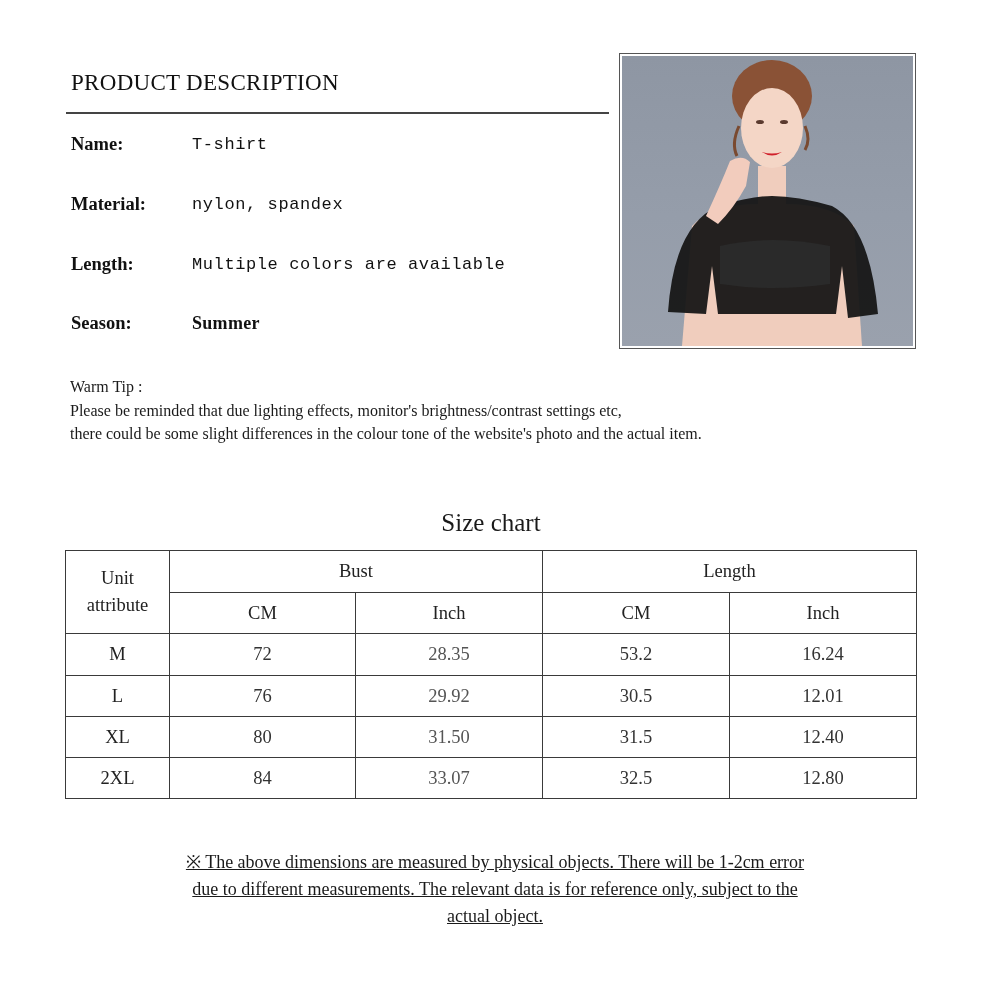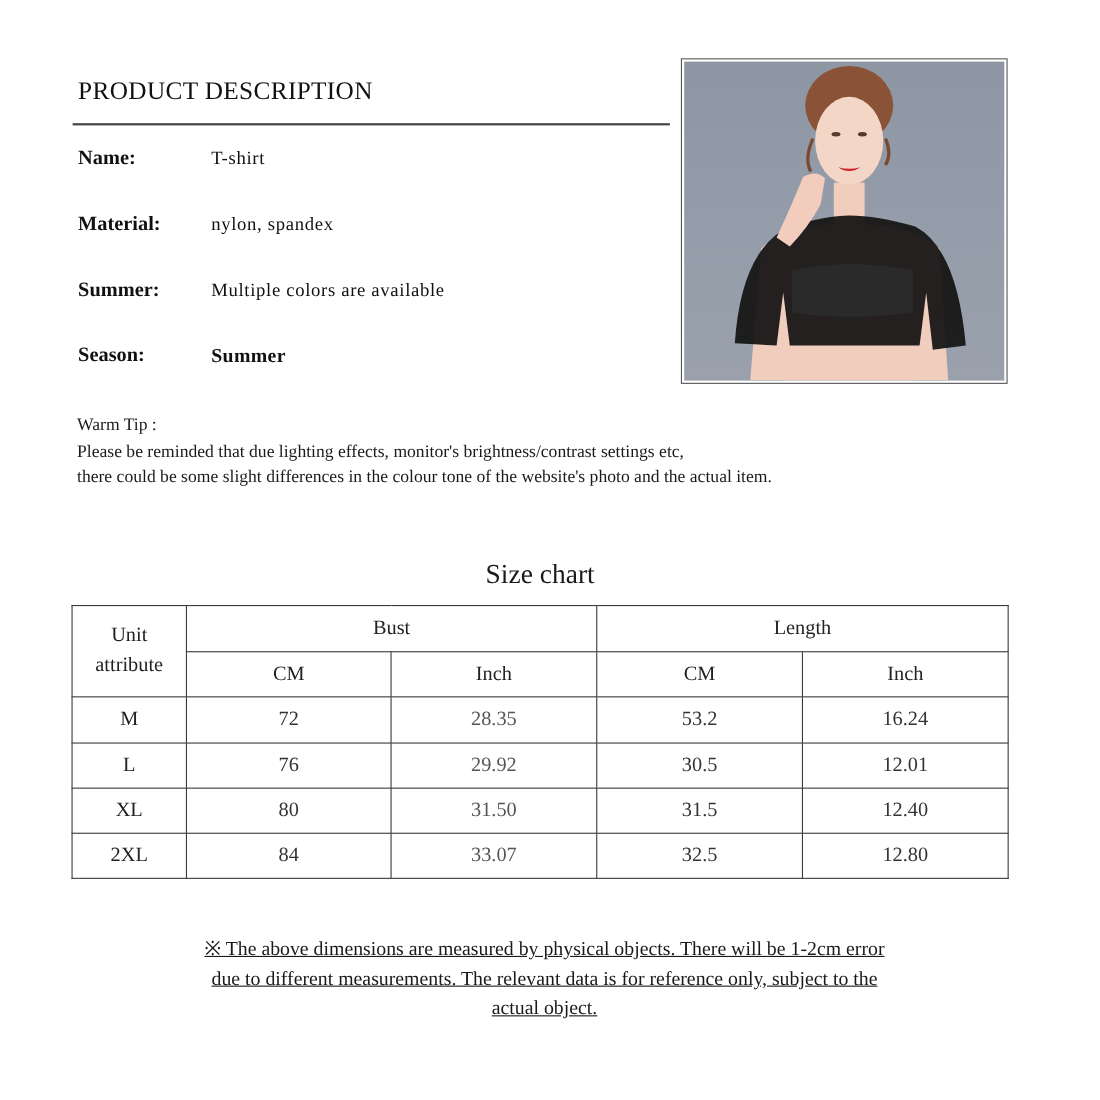--- a/index.html
+++ b/index.html
@@ -1,18 +1,18 @@
 <!DOCTYPE html>
 <html><head>
 <meta charset="utf-8">
 <style>
   html, body { margin: 0; padding: 0; background: #ffffff; }
   body { width: 1000px; height: 1000px; position: relative; overflow: hidden; color: #1a1a1a; }
   .serif { font-family: "Liberation Serif", "DejaVu Serif", serif; }
-  .mono { font-family: Liberation Serif, serif; }
+  .mono { font-family: Liberation Mono, monospace; }
   .sans-narrow { font-family: "Liberation Serif", "DejaVu Serif", serif; }
 
   #section-title { position: absolute; left: 71px; top: 70px; font-size: 23px; letter-spacing: 0.3px; color: #111; }
   #section-divider { position: absolute; left: 66px; top: 112px; width: 543px; height: 0; border-top: 2px solid #444; }
 
   .spec-row { position: absolute; left: 71px; height: 24px; display: flex; align-items: center; }
   .spec-label { width: 121px; font-weight: bold; font-size: 18.5px; color: #111; }
   .spec-value { font-size: 17px; color: #111; letter-spacing: 0.6px; }
   .spec-value.bold { font-weight: bold; font-size: 18px; letter-spacing: 0.3px; }
 
@@ -38,21 +38,21 @@
 
 <div class="spec-row" style="top:132px;">
   <span class="spec-label serif">Name:</span>
   <span class="spec-value mono">T-shirt</span>
 </div>
 <div class="spec-row" style="top:192px;">
   <span class="spec-label serif">Material:</span>
   <span class="spec-value mono">nylon, spandex</span>
 </div>
 <div class="spec-row" style="top:252px;">
-  <span class="spec-label serif">Summer:</span>
+  <span class="spec-label serif">Length:</span>
   <span class="spec-value mono">Multiple colors are available</span>
 </div>
 <div class="spec-row" style="top:311px;">
   <span class="spec-label serif">Season:</span>
   <span class="spec-value bold serif">Summer</span>
 </div>
 
 <div id="product-photo-frame">
   <div id="product-photo" title="Model wearing a black sheer mesh short-sleeve crop top">
     <svg width="291" height="290" viewBox="0 0 291 290">

